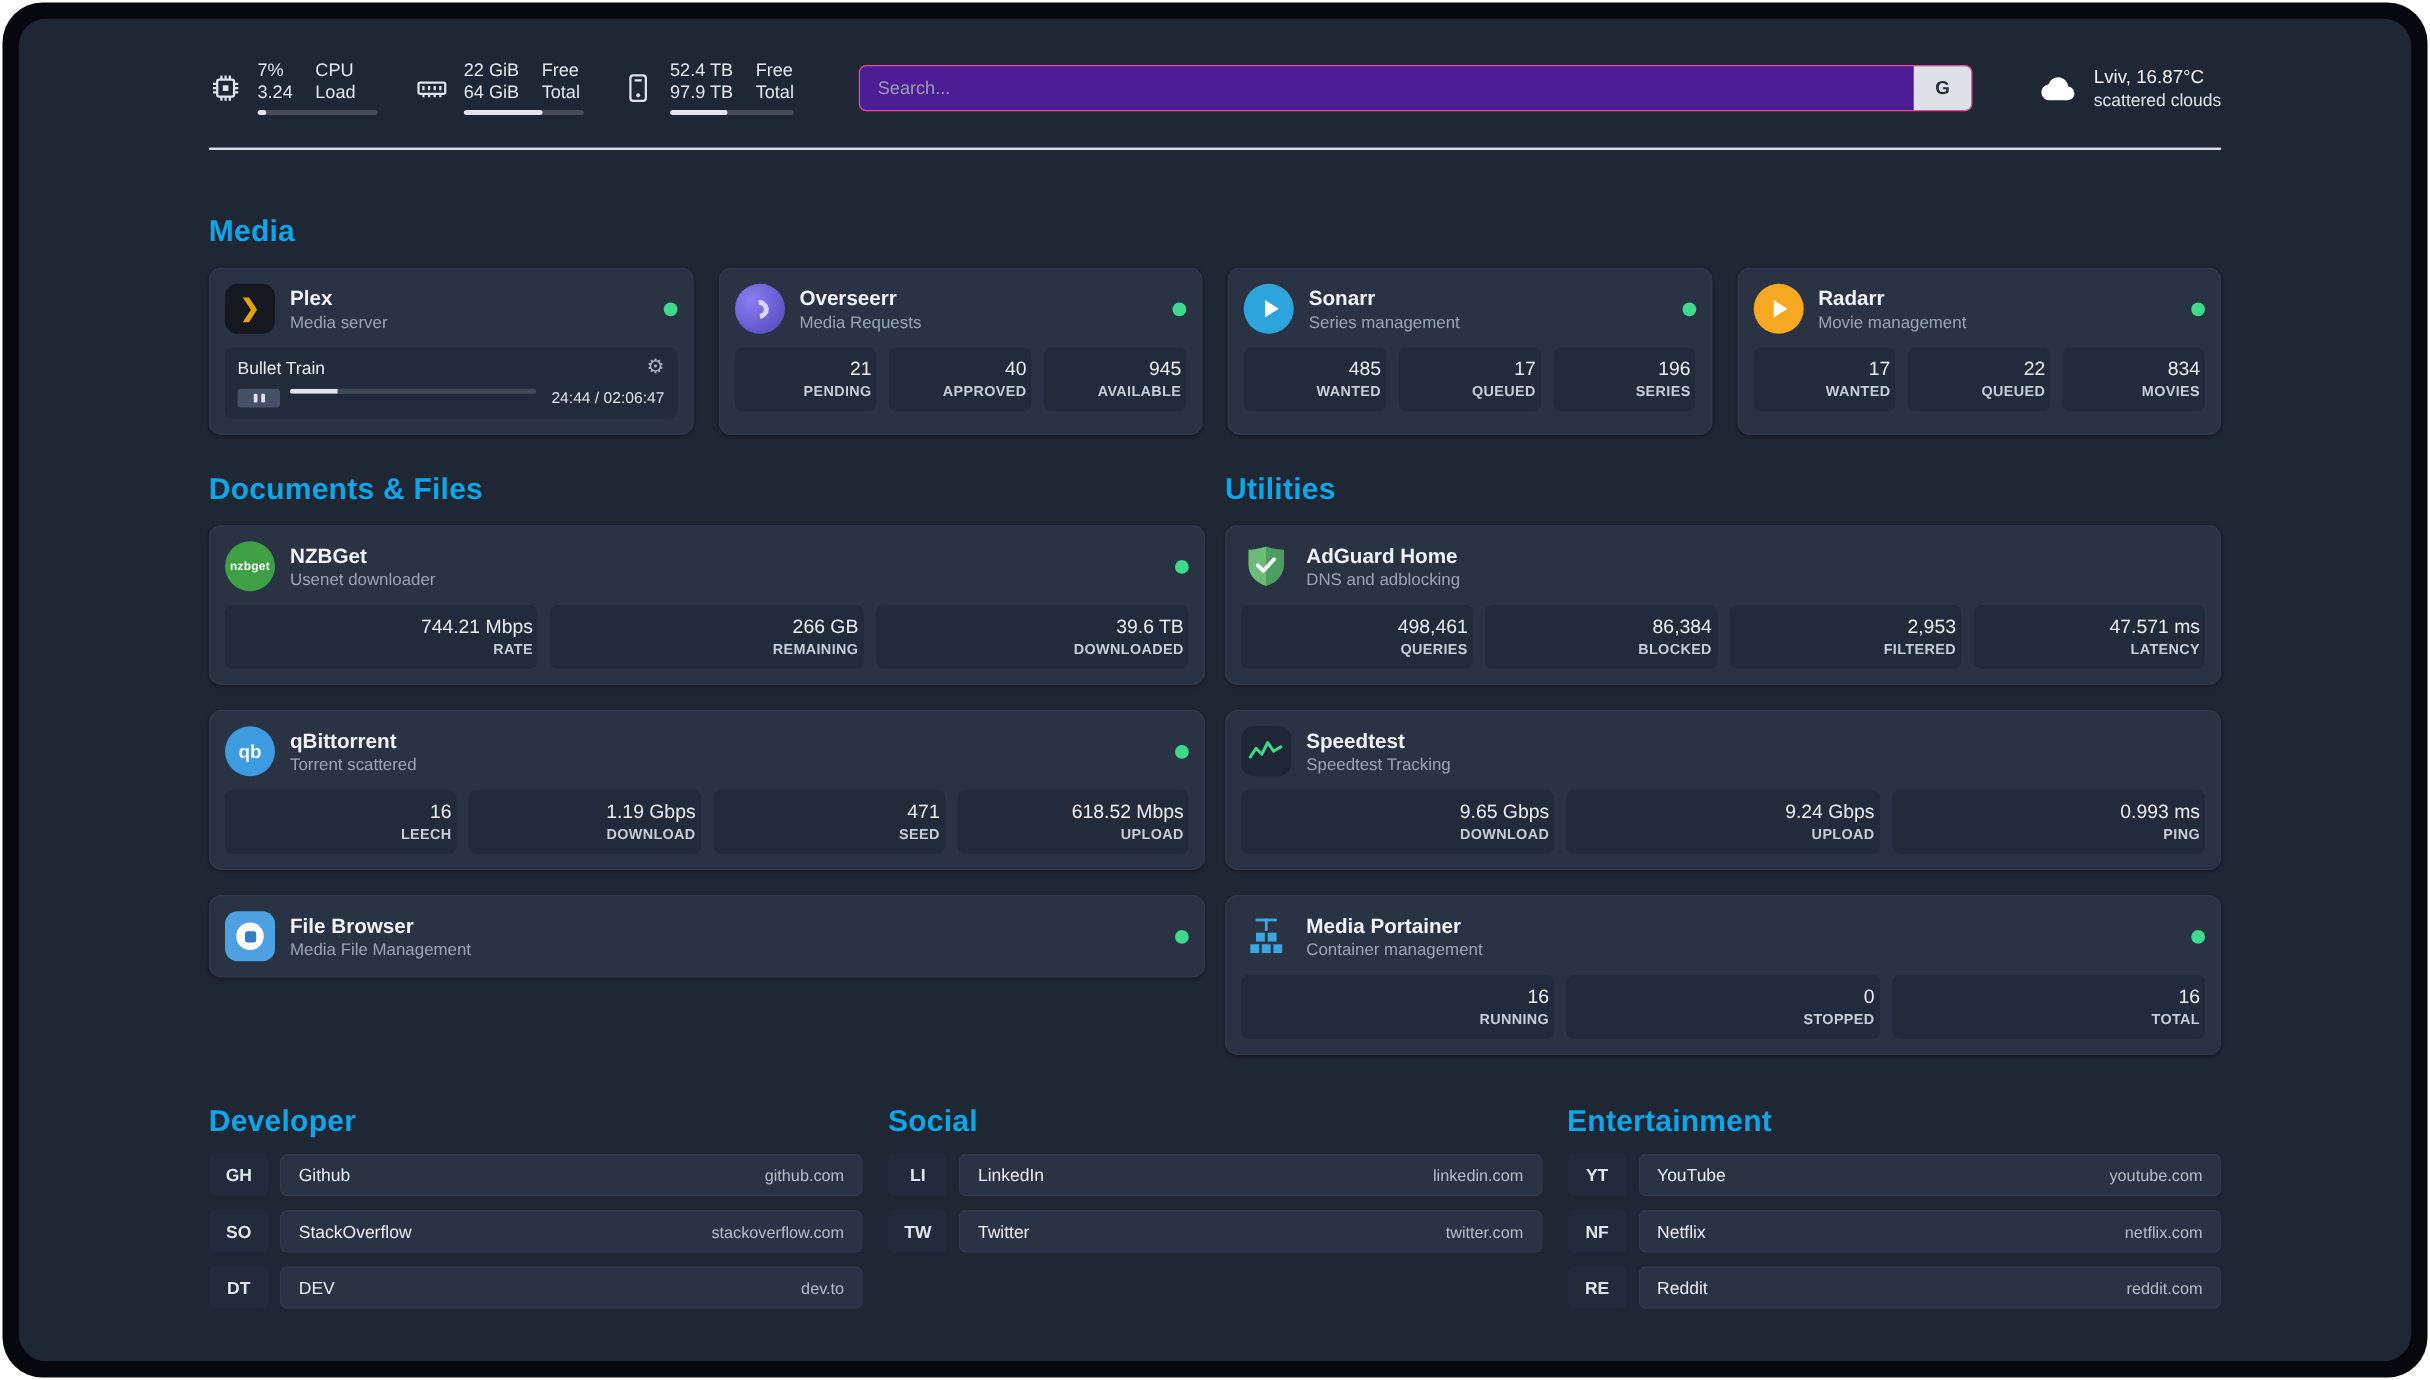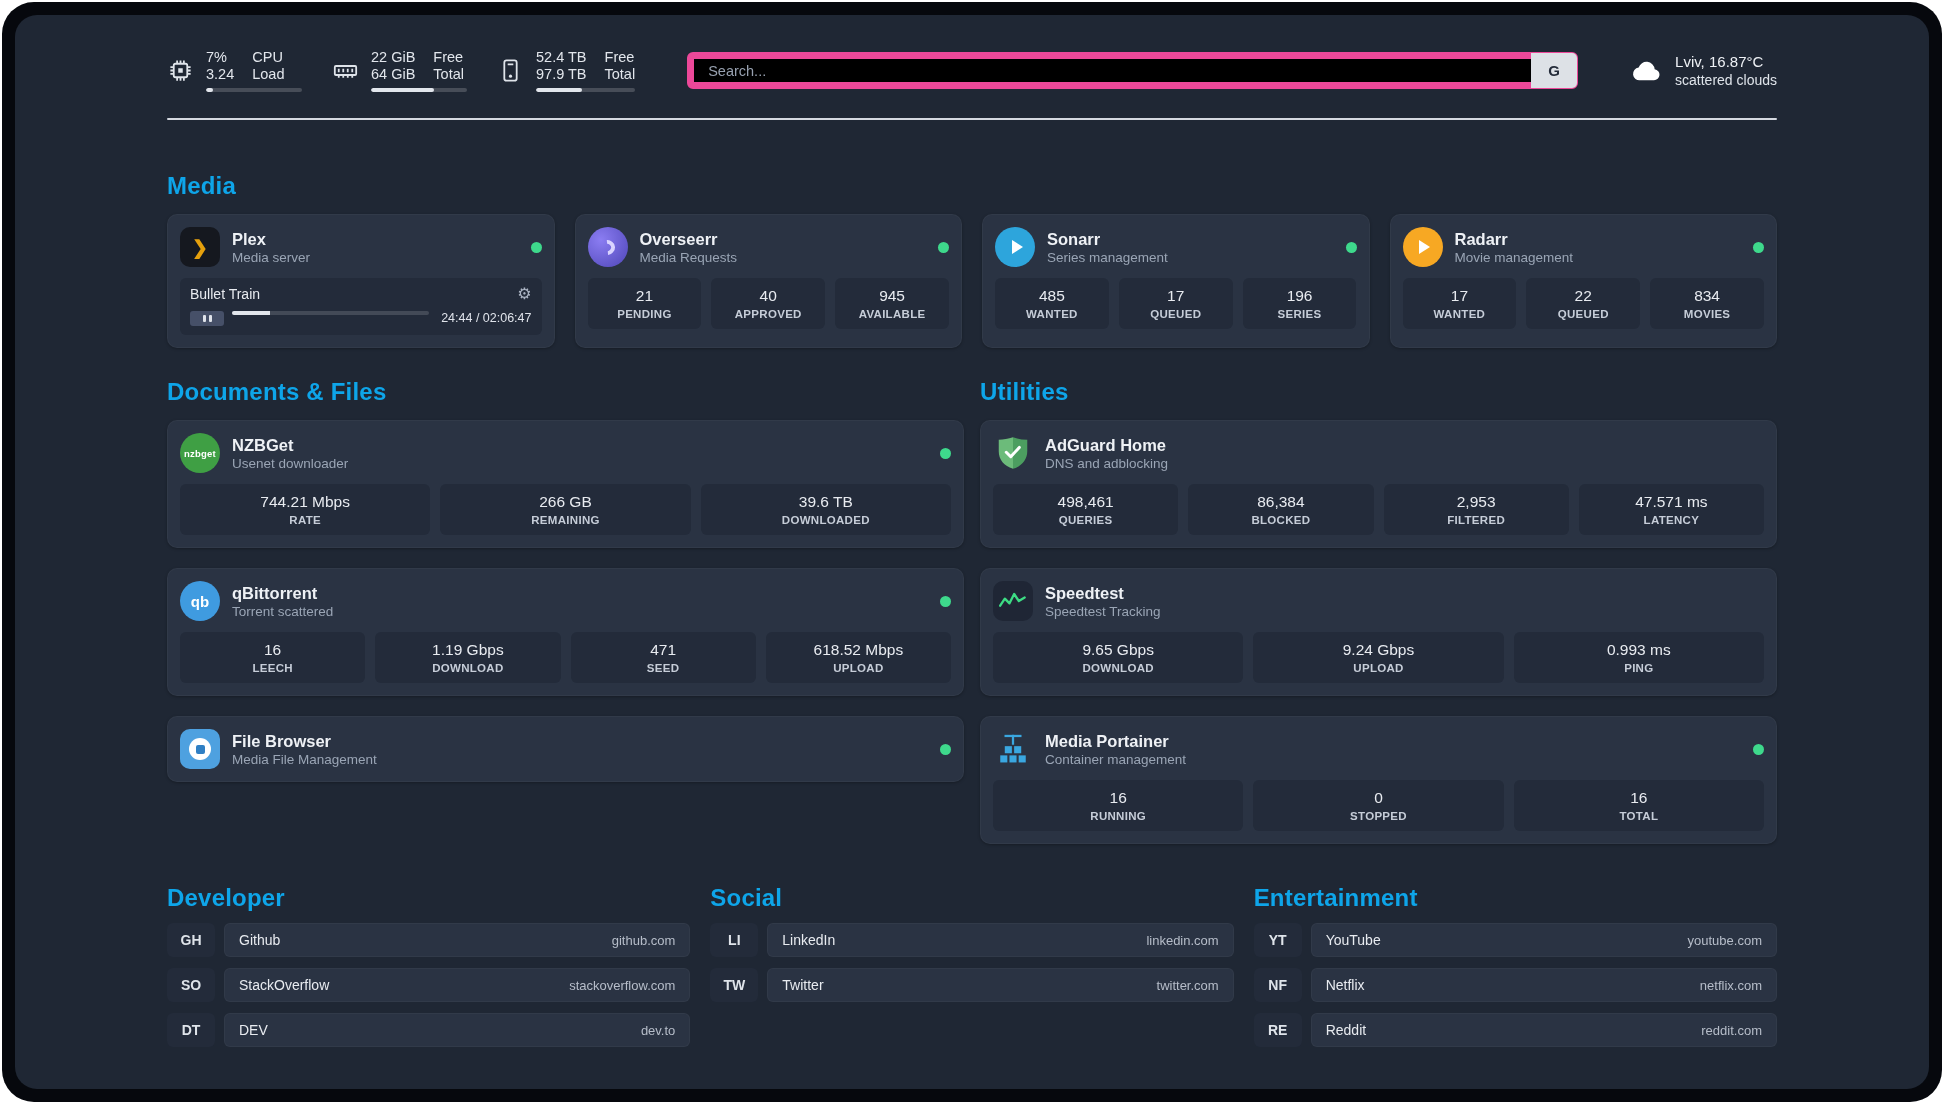--- a/index.html
+++ b/index.html
@@ -13,21 +13,21 @@
   .topbar{display:flex;align-items:center;gap:30px}
   .metric{display:flex;align-items:center;gap:12px}
   .m-icon{width:27px;height:27px;color:#dfe4ea;flex:none}
   .m-body{min-width:96px}
   .m-row{display:flex;gap:18px}
   .m-col{display:flex;flex-direction:column;font-size:14.5px;line-height:17px;color:#e2e6ec}
   .m-bar{height:4px;background:rgba(255,255,255,.18);border-radius:2px;margin-top:5px;overflow:hidden}
   .m-fill{height:100%;background:#e2e6ec;border-radius:2px;width:0}
 
   .searchwrap{flex:1;position:relative;margin:0 22px;height:37px}
-  .search-input{width:100%;height:100%;background:#000000;border:7px solid #ec4899;border-radius:6px;color:#dfe4ea;font-size:14.5px;padding:0 62px 0 14px;outline:none}
+  .search-input{width:100%;height:100%;background:#4c1d95;border:1px solid #ec4899;border-radius:6px;color:#dfe4ea;font-size:14.5px;padding:0 62px 0 14px;outline:none}
   .search-input::placeholder{color:#97a0af}
   .g-btn{position:absolute;right:1px;top:1px;bottom:1px;width:46px;background:#dde1e6;color:#242b39;font-weight:700;font-size:15px;border:none;border-radius:0 5px 5px 0;cursor:pointer}
 
   .weather{display:flex;align-items:center;gap:11px}
   .w-loc{font-size:15px;color:#eef1f5}
   .w-cond{font-size:14px;color:#dfe4ea;margin-top:2px}
 
   .divider{height:2px;background:#d5d9e0;border-radius:1px;margin-top:26px}
 
   
@@ -36,21 +36,21 @@
   .media-grid{display:grid;grid-template-columns:repeat(4,1fr);gap:20px;margin-top:14px}
 
   .card{background:#2a3343;border:1px solid rgba(255,255,255,.035);border-radius:10px;padding:12px;box-shadow:0 1px 3px rgba(0,0,0,.28);cursor:pointer}
   .card-head{display:flex;align-items:center;gap:12px}
   .icon-tile{width:40px;height:40px;border-radius:10px;display:flex;align-items:center;justify-content:center;flex:none}
   .svc-title{font-size:16.5px;font-weight:600;color:#eef1f5;line-height:20px}
   .svc-sub{font-size:13.5px;color:#9aa5b5;line-height:17px}
   .dot{width:11px;height:11px;border-radius:50%;background:#3ed98c;margin-left:auto;flex:none}
 
   .stats{display:flex;gap:10px;margin-top:11px}
-  .stat{flex:1;background:#232b3a;border-radius:6px;padding:8px 4px 7px;text-align:center}
+  .stat{flex:1;background:#232b3a;border-radius:6px;padding:8px 4px 7px;text-align:right}
   .stat .v{display:block;font-size:15.5px;color:#e8ebf0;line-height:19px}
   .stat .l{display:block;font-size:11.5px;font-weight:700;color:#c6cdd8;line-height:15px;margin-top:2px;letter-spacing:.3px}
 
   
   .player{background:#232b3a;border-radius:6px;margin-top:11px;padding:8px 10px 9px}
   .player-top{display:flex;align-items:center}
   .track{font-size:14px;color:#e8ebf0}
   .gear{margin-left:auto;color:#aab3c2;font-size:16px;line-height:16px;cursor:pointer}
   .player-bottom{display:flex;gap:8px;margin-top:9px}
   .pause-chip{width:34px;height:15px;background:#465068;border-radius:3px;display:flex;align-items:center;justify-content:center;gap:3px;cursor:pointer;flex:none}

